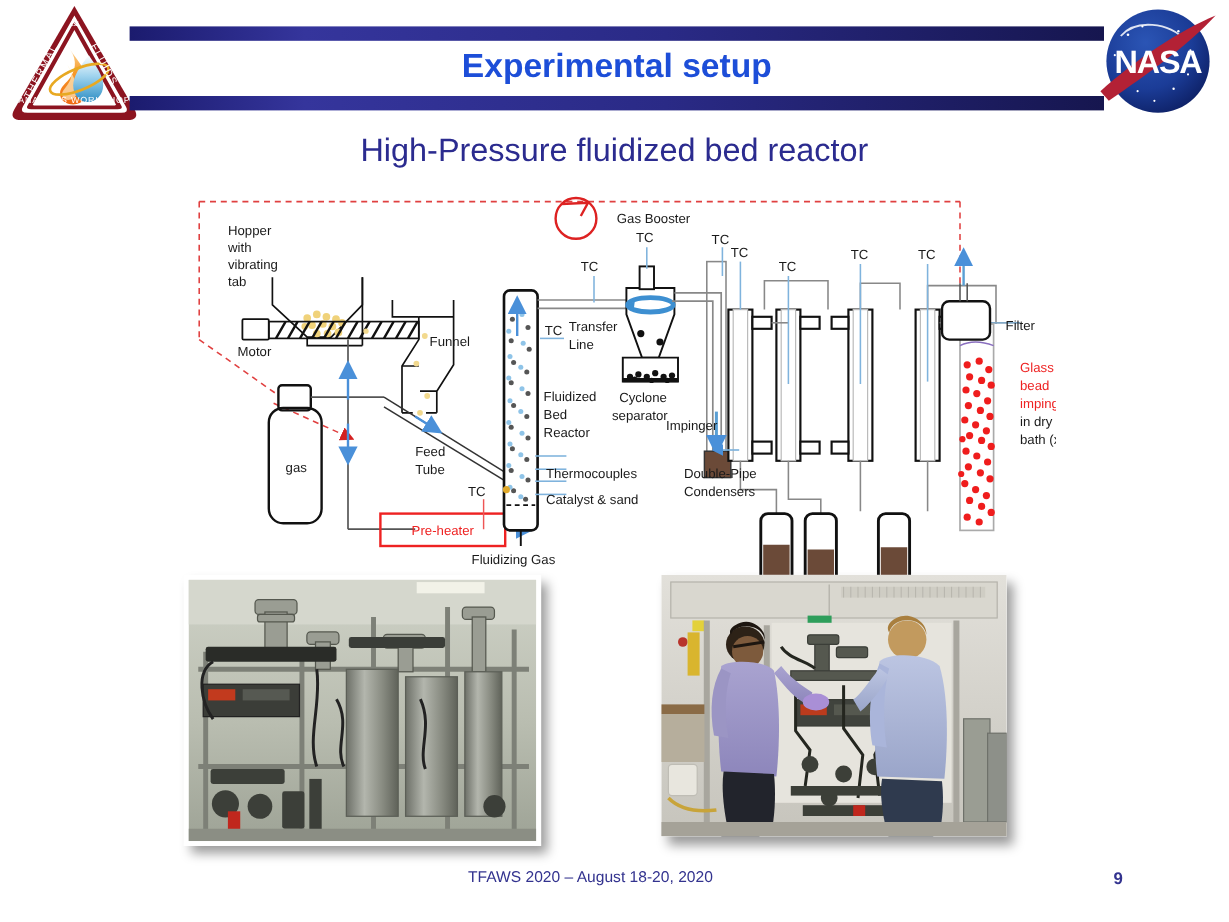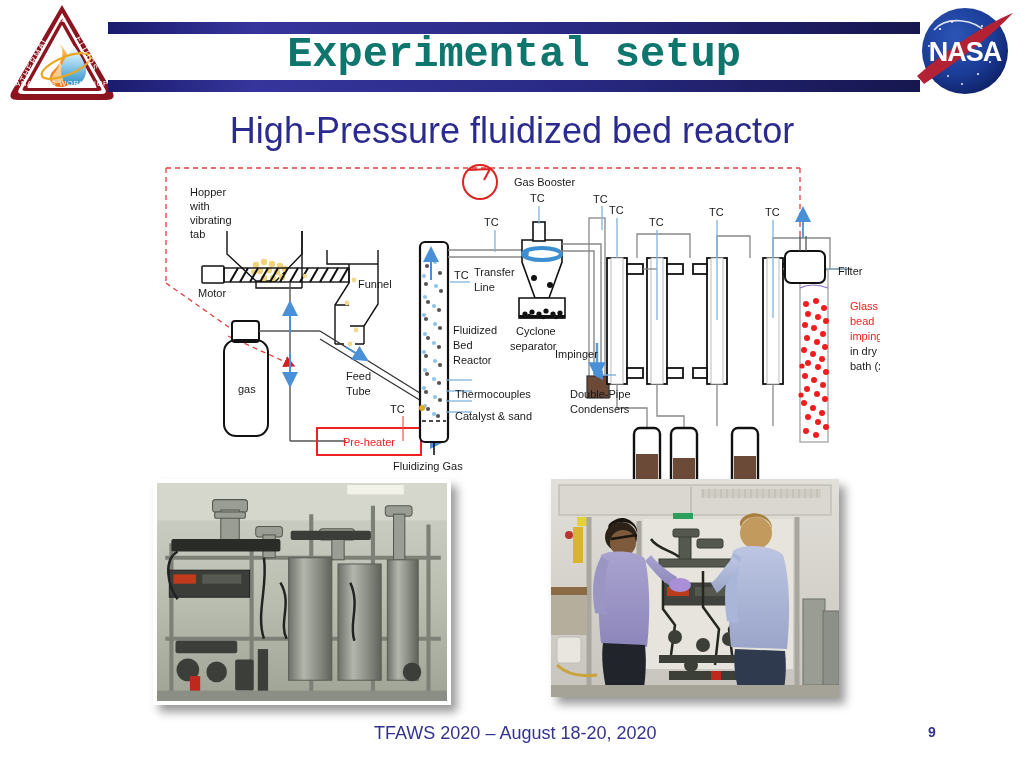--- a/index.html
+++ b/index.html
@@ -25,44 +25,43 @@
     left: 108px; width: 812px;
     background: linear-gradient(to right, #1b1b6e 0%, #35359c 18%, #2a2a86 55%, #16164f 100%);
   }
   #hdr-bar-top   { top: 22px;  height: 12px; }
   #hdr-bar-bot   { top: 80px;  height: 12px; }
   #hdr-title {
     position: absolute;
     left: 108px; top: 30px;
     width: 812px; height: 50px;
     display: flex; align-items: center; justify-content: center;
-    font-size: 42px; font-weight: bold;
-    color: #0f766e;
+    font-size: 28px; font-weight: bold;
+    color: #1d4ed8;
     letter-spacing: 0px;
     white-space: nowrap;
-    font-family: Liberation Mono, monospace;
   }
 
   
   #tfaws-logo {
     position: absolute; left: 6px; top: 2px;
     width: 112px; height: 100px;
   }
   
   #nasa-logo {
     position: absolute; left: 912px; top: 4px;
     width: 106px; height: 94px;
   }
 
   
   #diagram-title {
     position: absolute;
     left: 0; top: 110px; width: 1024px;
     text-align: center;
-    font-size: 36px;
+    font-size: 27px;
     color: #2b2b8f;
     font-family: "Liberation Sans", sans-serif;
   }
 
   
   #diagram {
     position: absolute;
     left: 150px; top: 158px;
     width: 730px; height: 330px;
   }
@@ -75,22 +74,22 @@
     box-shadow: 6px 7px 9px rgba(0,0,0,0.40);
     overflow: hidden;
   }
   #photo-left  { left: 153px; top: 479px; width: 290px; height: 218px; padding: 4px; }
   #photo-right { left: 551px; top: 479px; width: 288px; height: 218px; padding: 0px; }
   .photo-inner { width: 100%; height: 100%; position: relative; overflow: hidden; }
 
   
   #footer-text {
     position: absolute;
-    left: 374px; top: 723px;
-    font-size: 18px;
+    left: 390px; top: 723px;
+    font-size: 13px;
     color: #33338f;
     white-space: nowrap;
   }
   #slide-number {
     position: absolute;
     left: 928px; top: 724px;
     font-size: 14px; font-weight: bold;
     color: #33338f;
   }
 

